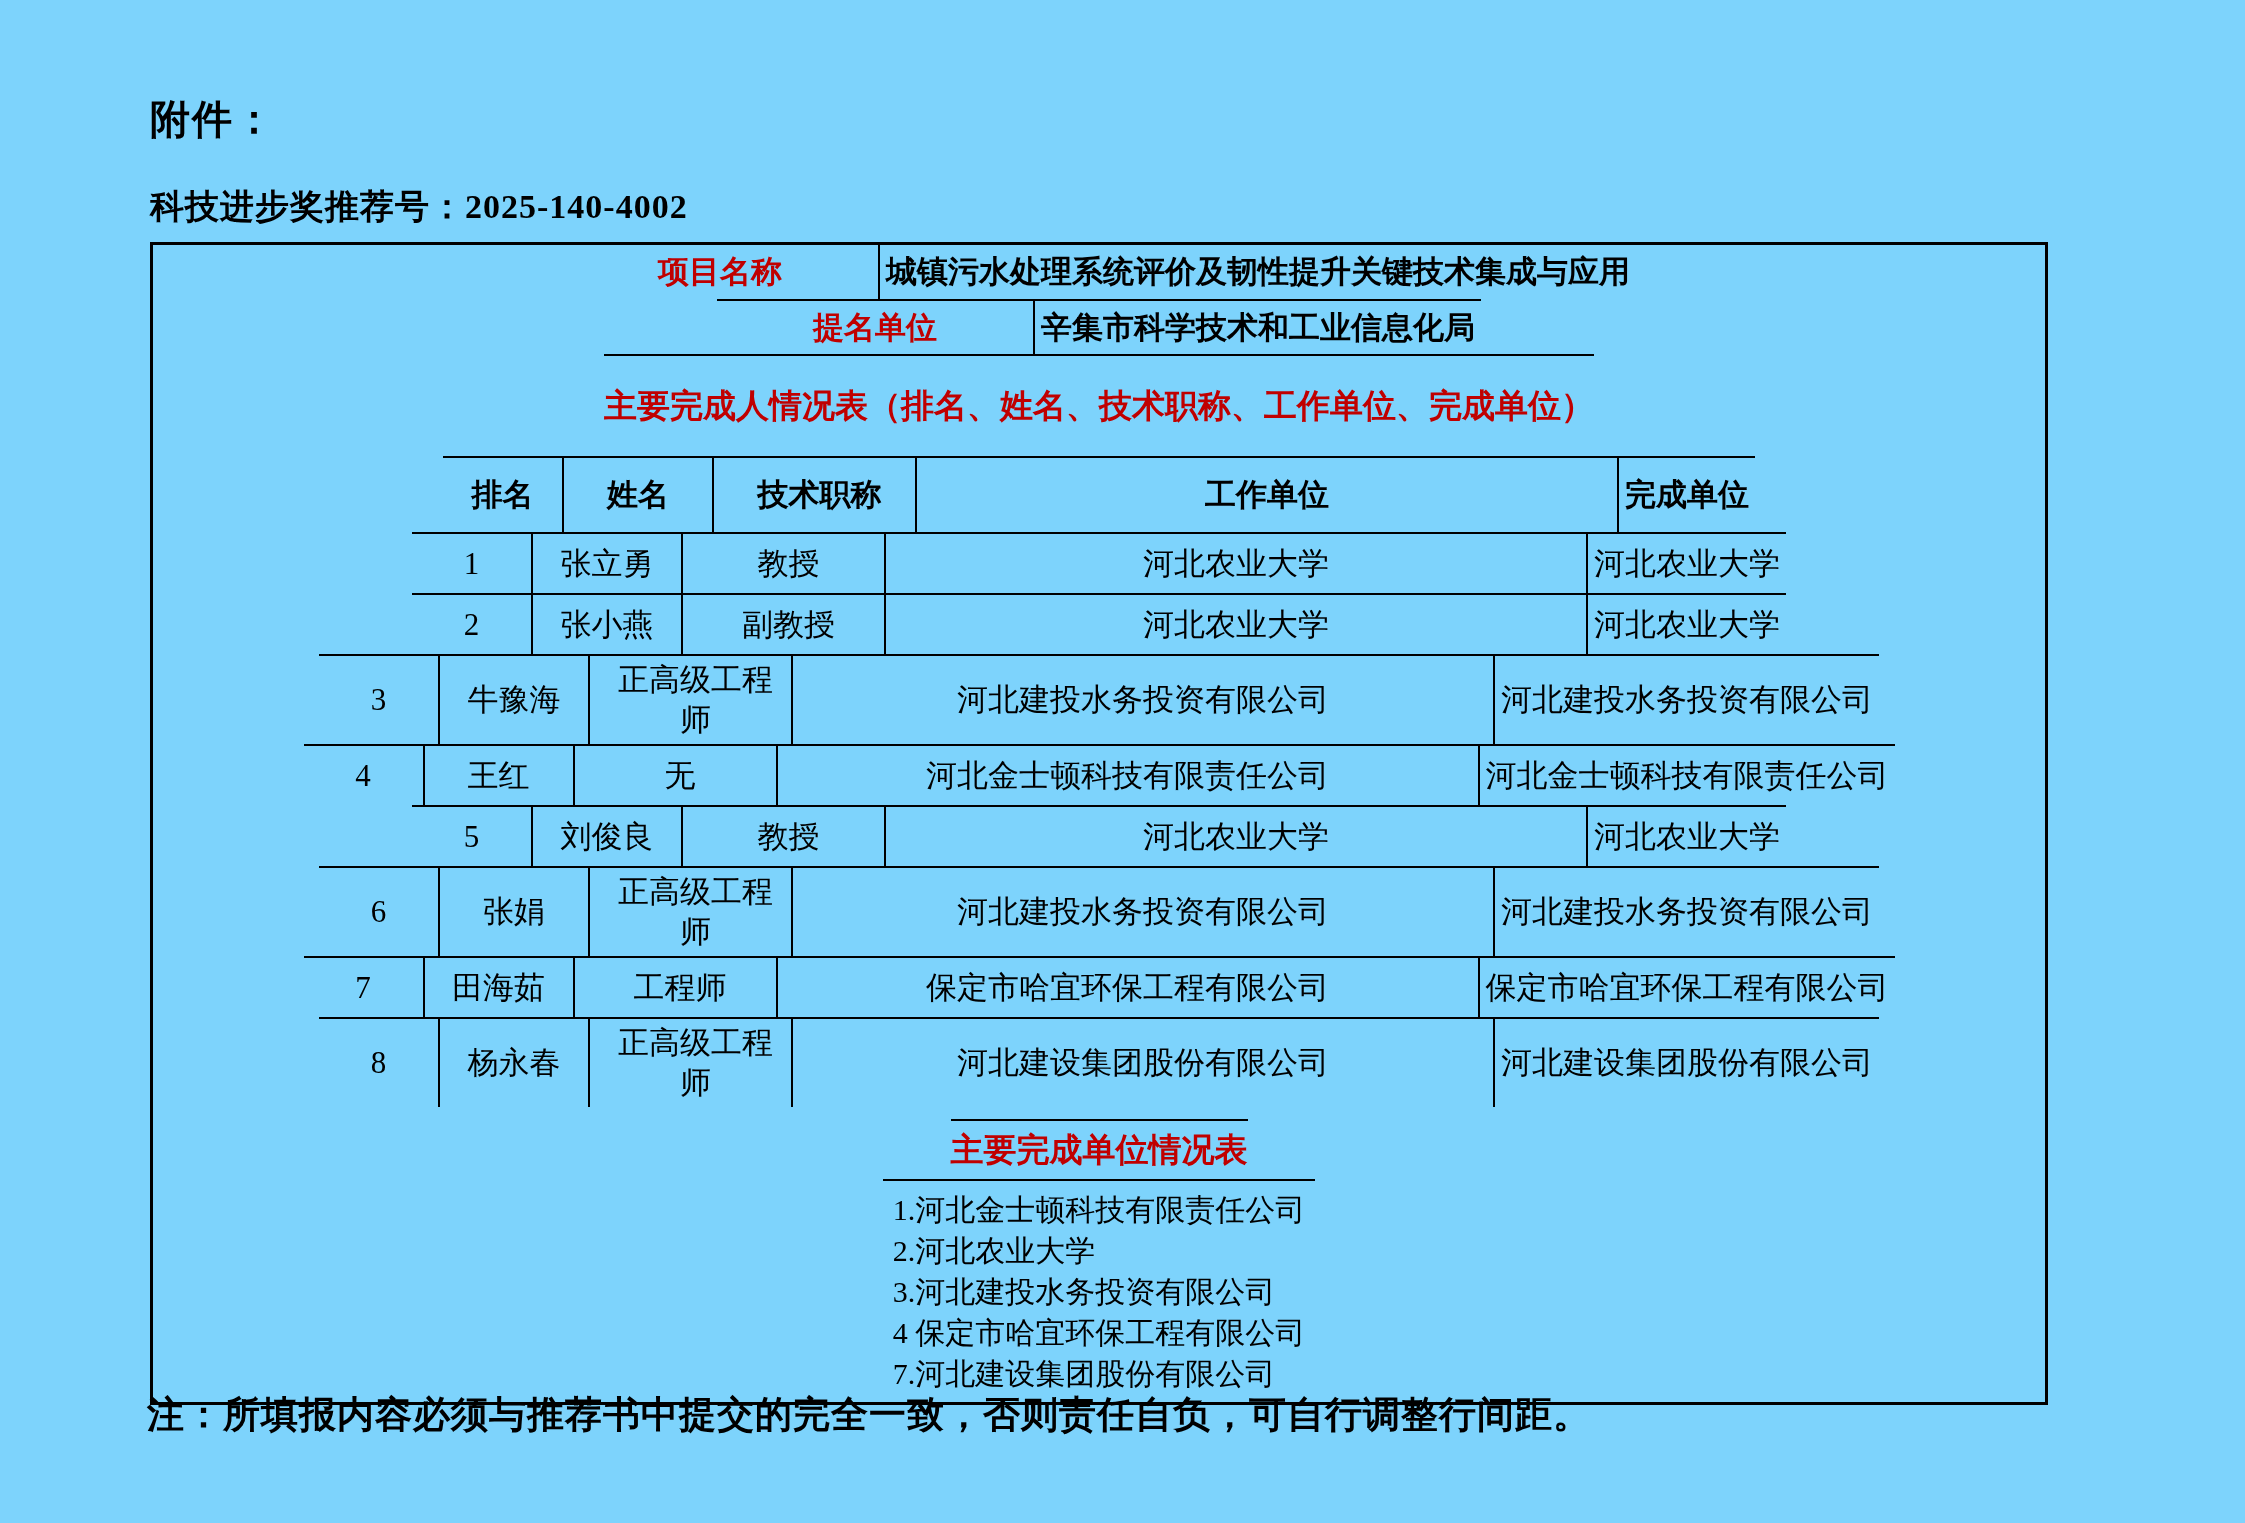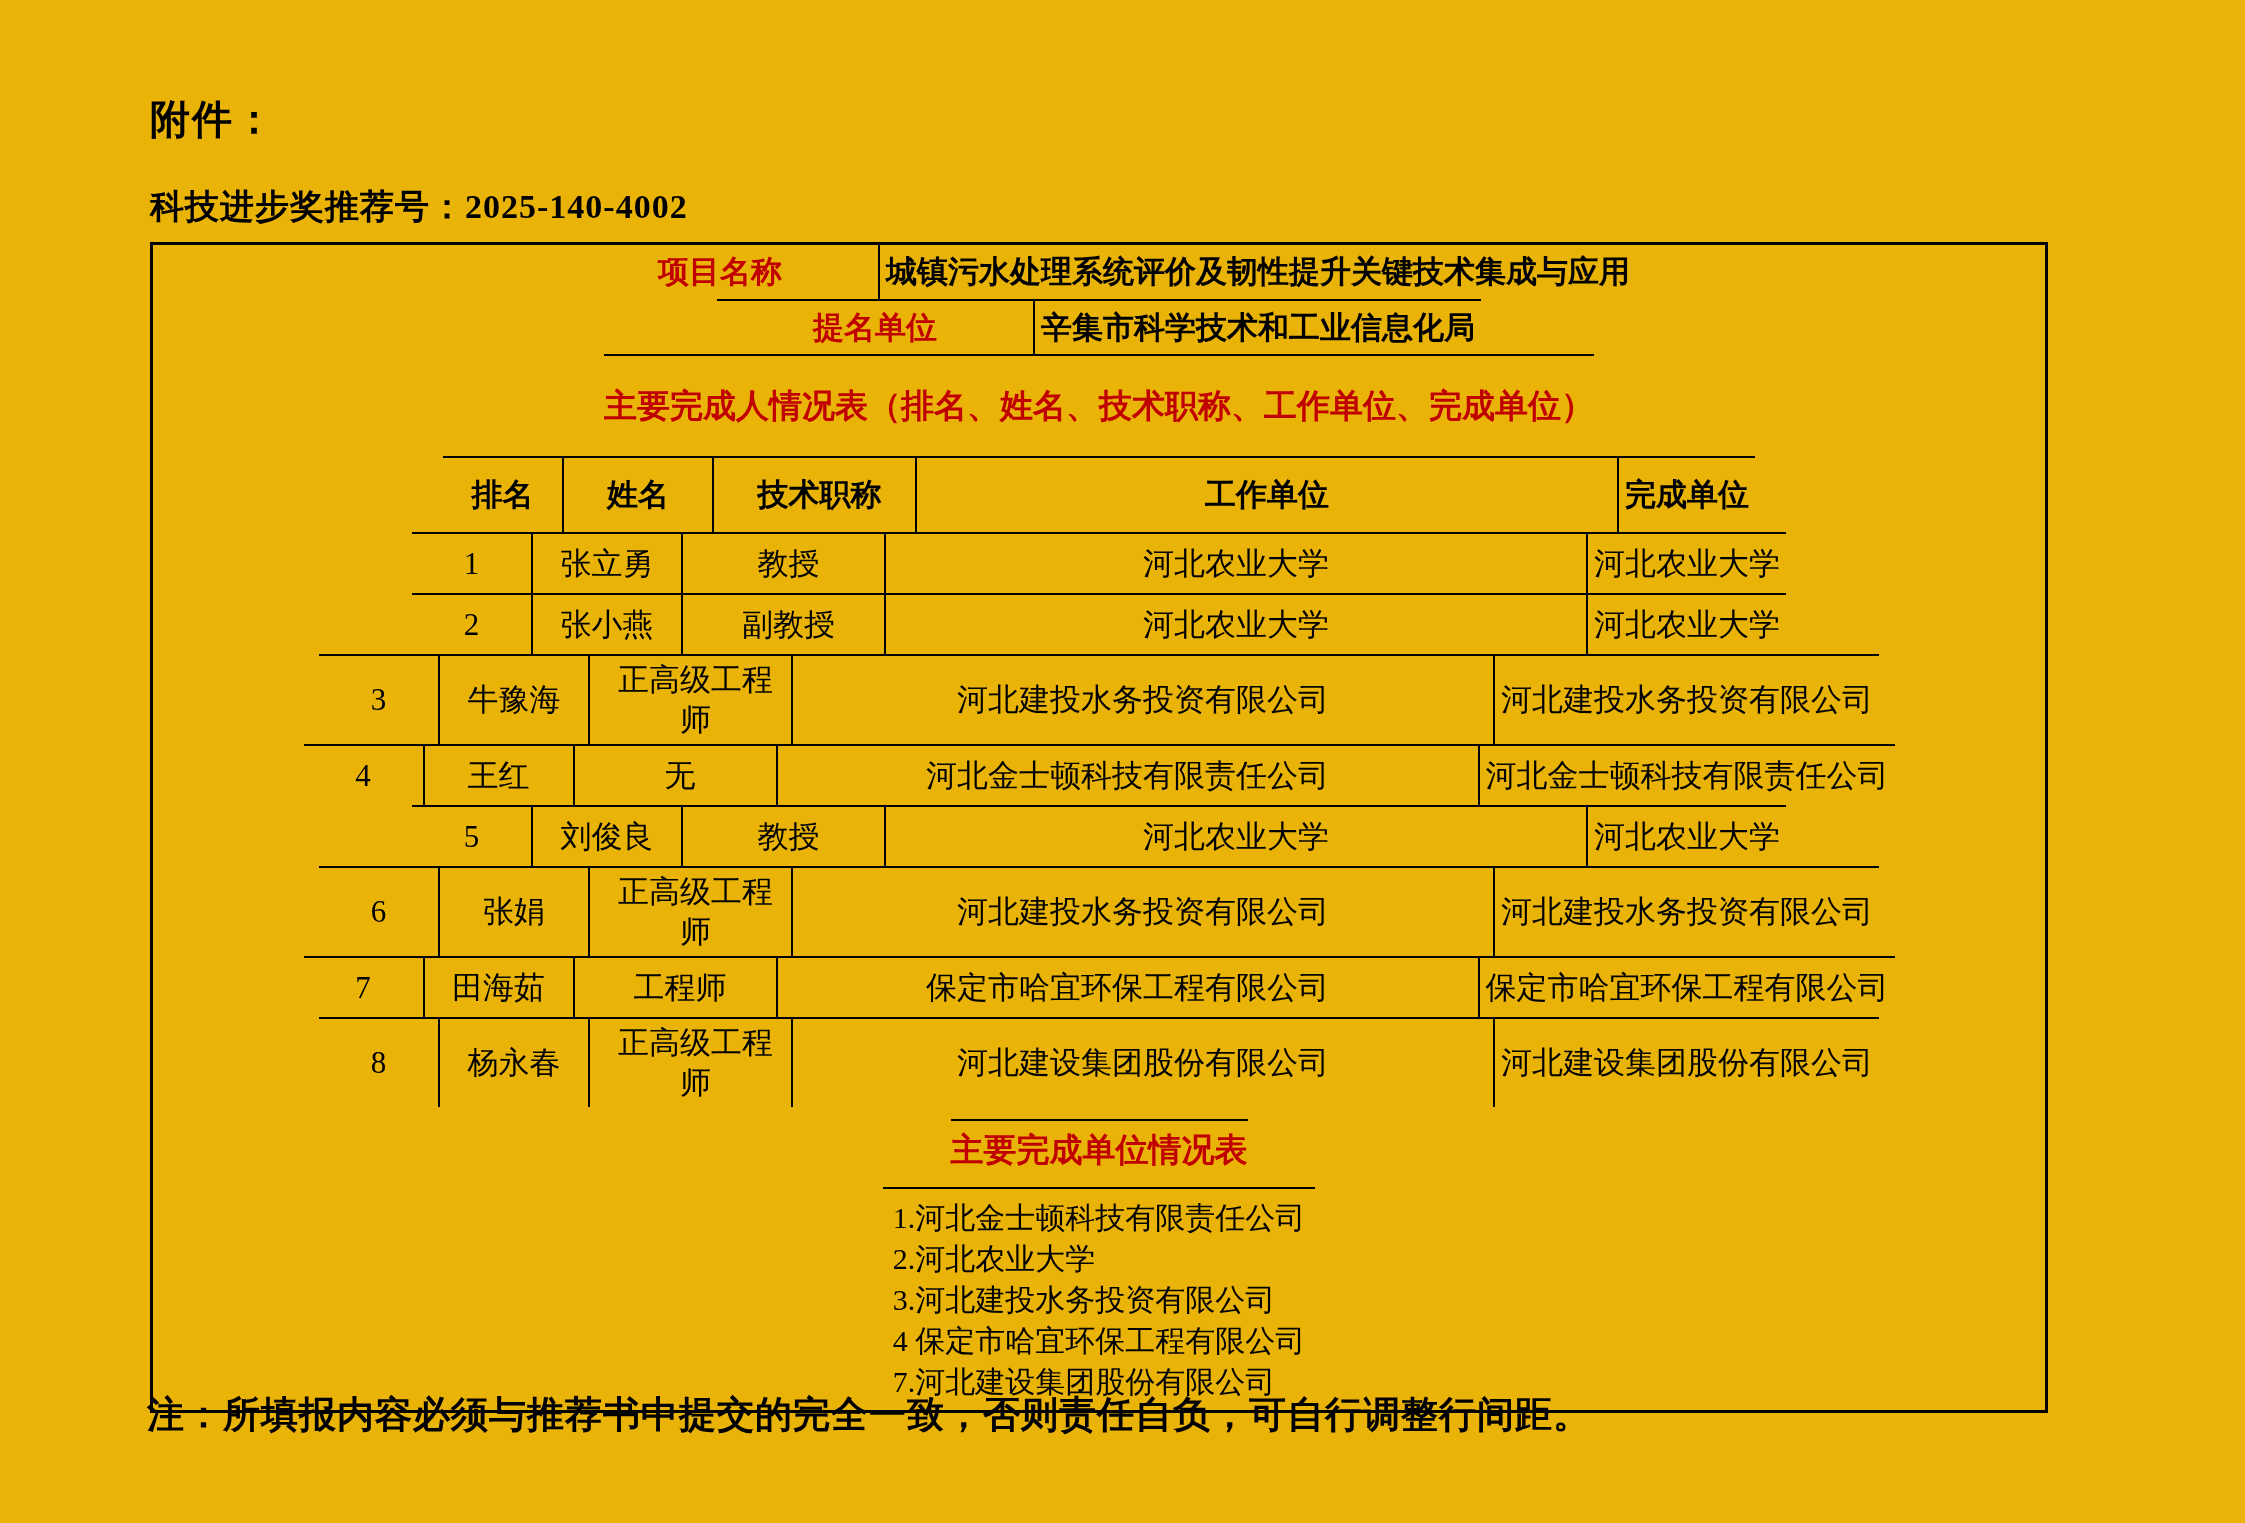--- a/index.html
+++ b/index.html
@@ -1,19 +1,19 @@
 <!DOCTYPE html>
 <html><head>
 <meta charset="utf-8">
 <style>
   html,body{margin:0;padding:0;background:#e8e8e8;}
   .page{
     position:relative;
     width:2245px;height:1523px;
-    background:#eab308;
+    background:#7dd3fc;
     font-family:"Liberation Serif","DejaVu Serif",serif;
     color:#000;
     overflow:hidden;
   }
   .h1{
     position:absolute;left:150px;top:92px;
     font-family:"Liberation Sans","DejaVu Sans",sans-serif;
     font-size:40px;font-weight:bold;letter-spacing:2px;
   }
   .h2{
@@ -48,21 +48,21 @@
   .c-rank{width:121px;}
   .c-name{width:150px;}
   .c-title{width:203px;padding-left:28px;padding-right:18px;}
   .c-work{width:702px;}
   .c-comp{flex:1;}
   .r-1l{min-height:59px;}
   .r-2l{min-height:82px;}
   .units-cell{
     min-height:206px;
     display:flex;flex-direction:column;justify-content:center;
-    padding:8px 10px;box-sizing:border-box;margin-top:8px;
+    padding:8px 10px;box-sizing:border-box;
   }
   .unit-line{font-size:30px;line-height:41px;text-align:left;}
   .note{
     position:absolute;left:147px;top:1390px;
     font-size:37px;font-weight:bold;letter-spacing:1px;
   }
 </style>
 </head>
 <body>
 

